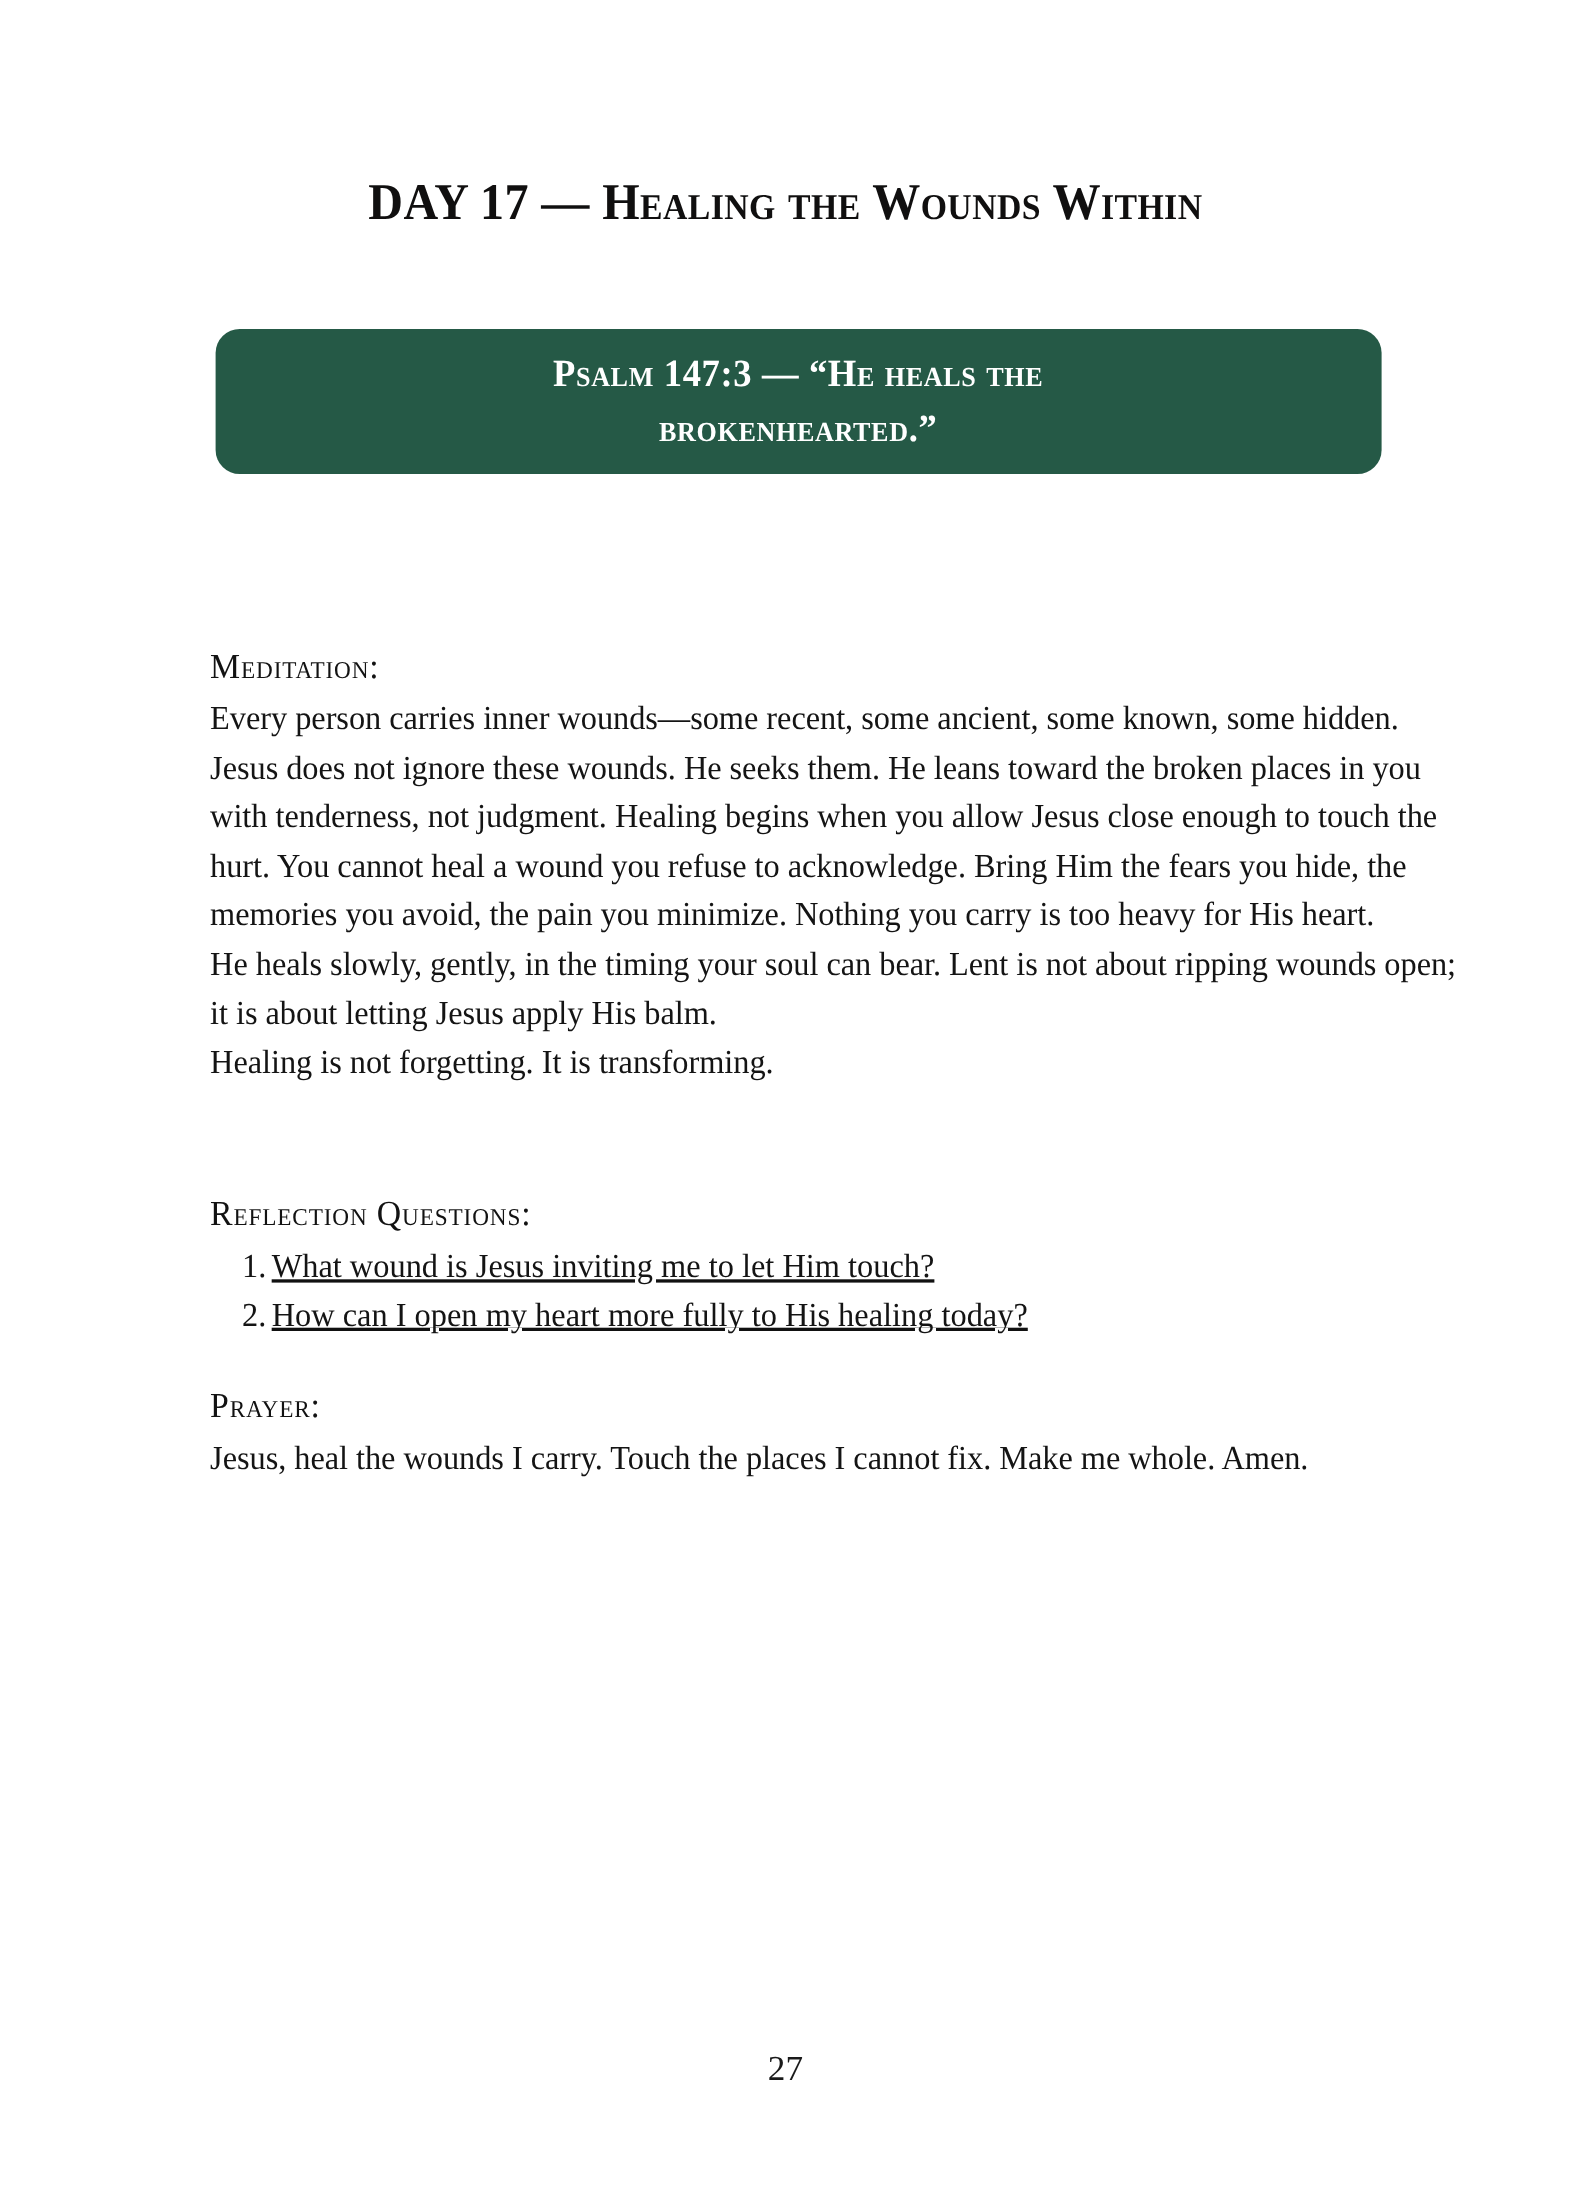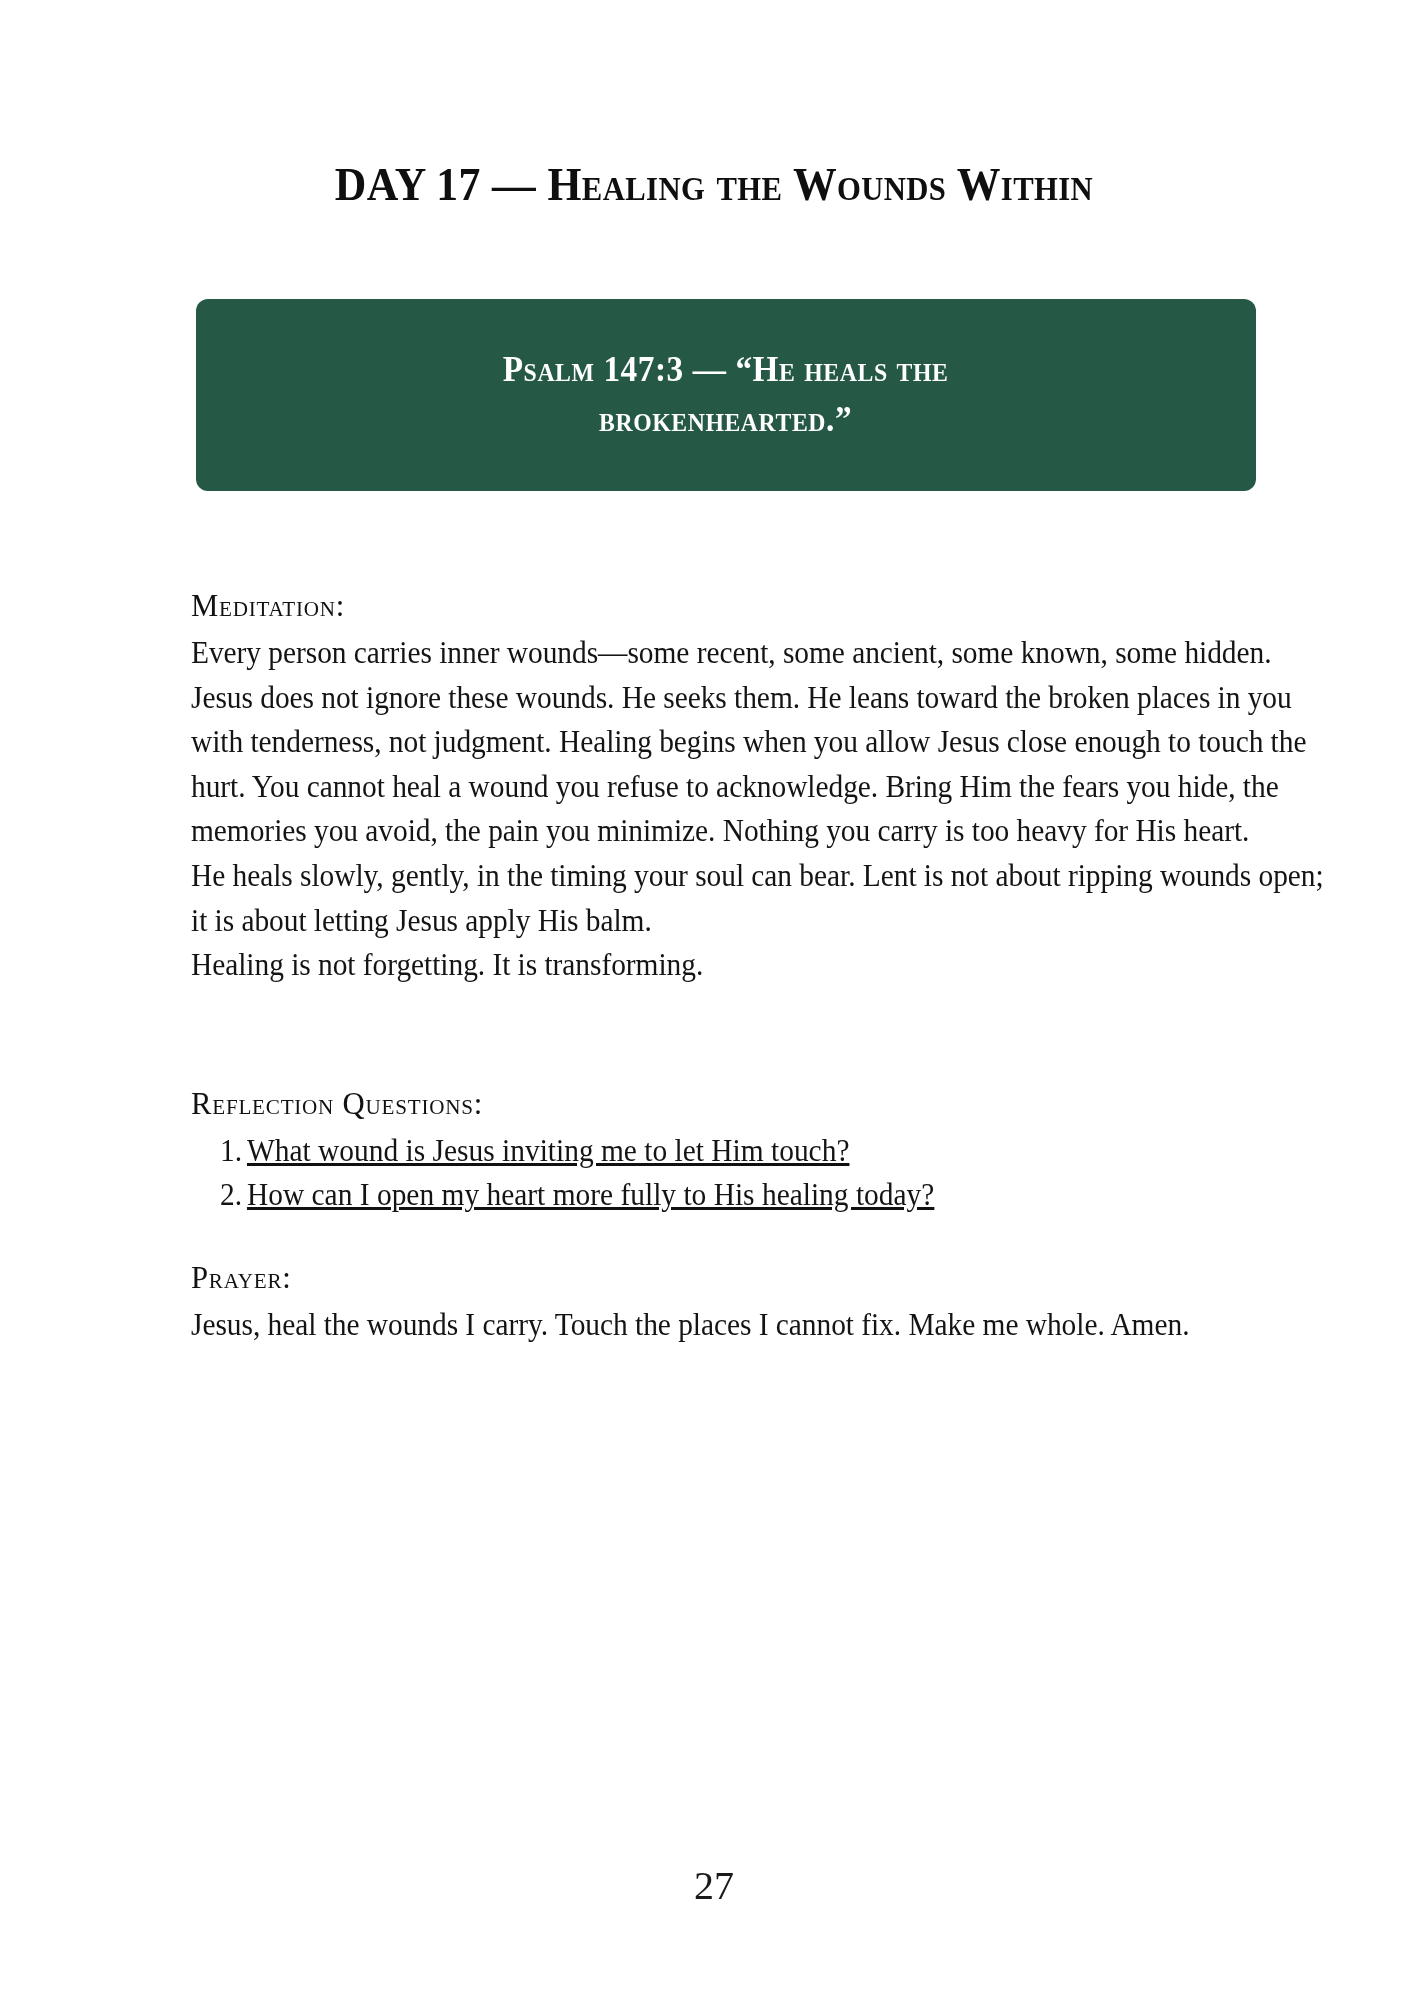--- a/index.html
+++ b/index.html
@@ -38,23 +38,23 @@
     transform-origin: center top;
     white-space: nowrap;
   }
 
   
   .verse-box {
     position: absolute;
     left: 196px;
     top: 299px;
     width: 1060px;
-    height: 192px;
+    height: 132px;
     background: #255946;
-    border-radius: 12px;
+    border-radius: 22px;
     box-sizing: border-box;
     display: flex;
     align-items: center;
     justify-content: center;
     padding: 0 54px;
   }
 
   .verse-text {
     text-align: center;
     color: #ffffff;
@@ -132,21 +132,21 @@
   }
 
   
   .page-number {
     position: absolute;
     left: 0;
     right: 0;
     top: 1862px;
     text-align: center;
     font-family: "Liberation Serif", "DejaVu Serif", serif;
-    font-size: 40px;
+    font-size: 32px;
     color: #1a1a1a;
   }
 </style>
 </head>
 <body>
 
 <div class="page">
 
   <h1 class="page-title">DAY 17 — Healing the Wounds Within</h1>
 

